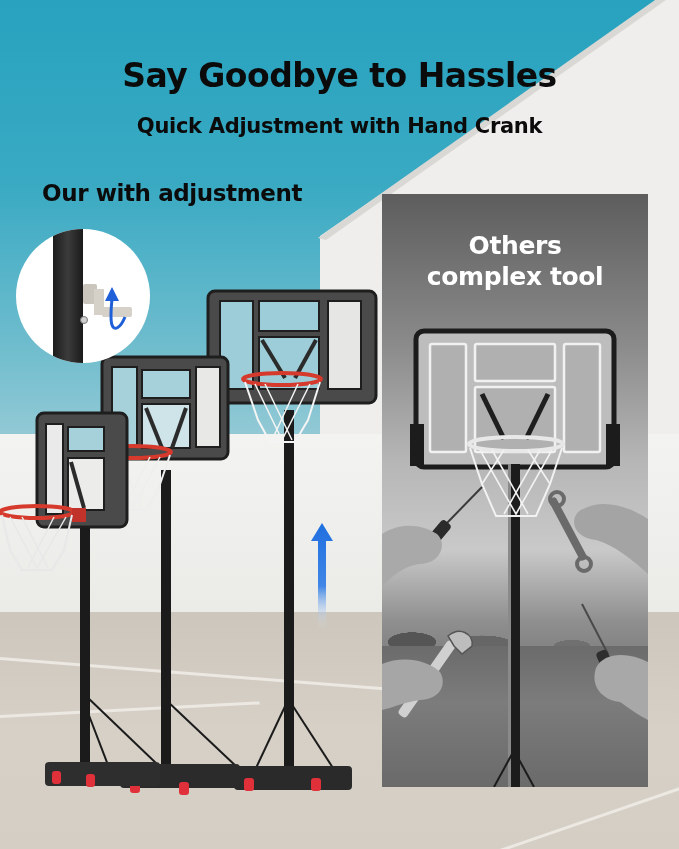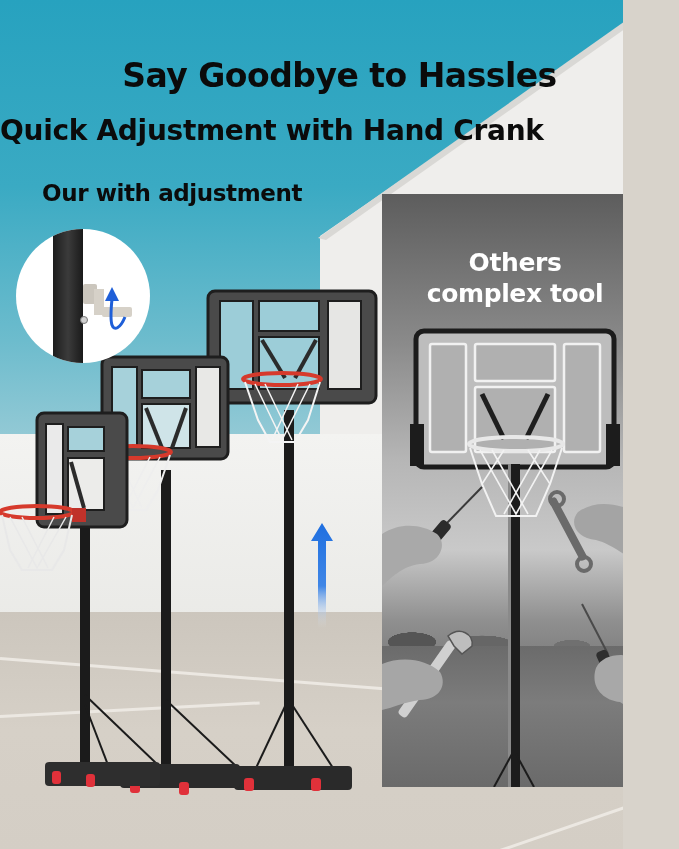--- a/index.html
+++ b/index.html
@@ -1,36 +1,36 @@
 <!DOCTYPE html>
 <html><head>
 <meta charset="utf-8">
 <style>
   * { margin:0; padding:0; box-sizing:border-box; }
   html, body { width:679px; height:849px; overflow:hidden; background:#d8d3cb; }
-  .scene { position:relative; width:623px; height:849px; overflow:hidden;
+  .scene { position:relative; width:679px; height:849px; overflow:hidden;
     font-family:"DejaVu Sans","Liberation Sans",sans-serif; }
   .sky { position:absolute; left:0; top:0; width:679px; height:620px;
     background:linear-gradient(180deg,#27a2bf 0%,#3aaac3 30%,#6dbccd 55%,#92c9d5 70%); }
   .building { position:absolute; left:0; top:0; width:679px; height:620px;
     background:#efeeec;
     clip-path:polygon(662px 0,679px 0,679px 620px,320px 620px,320px 236px); }
   .roof-edge { position:absolute; left:0; top:0; width:679px; height:620px;
     background:#d9d8d5;
     clip-path:polygon(655px 0,666px 0,326px 240px,318px 238px); }
   .wall { position:absolute; left:0; top:434px; width:679px; height:190px;
     background:linear-gradient(180deg,#f3f3f1,#eaeae7); }
   .ground { position:absolute; left:0; top:612px; width:679px; height:237px;
     background:linear-gradient(180deg,#ccc6bd 0%,#d6d0c7 50%,#d4cec5 100%); }
   .court-line { position:absolute; background:#ece8e2; height:3px; transform-origin:left center; }
 
   .title { position:absolute; top:56px; left:0; width:679px; text-align:center;
     font-weight:bold; font-size:33px; color:#0b0b0b; letter-spacing:-0.5px; }
-  .subtitle { position:absolute; top:114px; left:0; width:679px; text-align:left;
-    font-weight:bold; font-size:28px; color:#0b0b0b; letter-spacing:-0.3px; }
+  .subtitle { position:absolute; top:114px; left:0; width:679px; text-align:center;
+    font-weight:bold; font-size:21px; color:#0b0b0b; letter-spacing:-0.3px; }
   .ours-label { position:absolute; top:180px; left:42px; font-weight:bold; font-size:23px;
     color:#0b0b0b; letter-spacing:-0.4px; }
 
   .inset { position:absolute; left:16px; top:229px; width:134px; height:134px;
     border-radius:50%; background:#ffffff; overflow:hidden; }
   .inset .pole { position:absolute; left:37px; top:0; width:30px; height:134px;
     background:linear-gradient(90deg,#1d1d1d,#3b3b3b 50%,#1a1a1a); }
   .inset .crank-a { position:absolute; left:67px; top:55px; width:14px; height:20px; background:#cbc6bd; border-radius:2px; }
   .inset .crank-b { position:absolute; left:78px; top:60px; width:10px; height:26px; background:#d6d1c8; }
   .inset .crank-c { position:absolute; left:86px; top:78px; width:30px; height:10px; background:#d6d1c8; border-radius:2px; }
@@ -40,21 +40,21 @@
   .panel { position:absolute; left:382px; top:194px; width:266px; height:593px;
     background:linear-gradient(180deg,#5d5d5d 0%,#8a8a8a 25%,#b6b6b6 45%,#c9c9c9 60%,#8f8f8f 72%,#6e6e6e 85%,#5a5a5a 100%);
     overflow:hidden; }
   .panel .field { position:absolute; left:0; top:452px; width:266px; height:141px;
     background:linear-gradient(180deg,#6b6b6b,#7c7c7c 40%,#6a6a6a); }
   .panel .trees { position:absolute; left:0; top:430px; width:266px; height:26px;
     background:radial-gradient(ellipse 40px 16px at 30px 18px,#555 60%,transparent 61%),
                radial-gradient(ellipse 50px 14px at 100px 20px,#666 60%,transparent 61%),
                radial-gradient(ellipse 30px 10px at 190px 22px,#707070 60%,transparent 61%); }
   .others-label { position:absolute; top:36px; left:0; width:266px; text-align:center;
-    font-weight:bold; font-size:25px; line-height:31px; color:#ffffff; letter-spacing:-0.4px;margin-top:17px; }
+    font-weight:bold; font-size:25px; line-height:31px; color:#ffffff; letter-spacing:-0.4px; }
 
   .hoop-arrow { position:absolute; left:311px; top:523px; width:22px; height:105px; }
 </style>
 </head>
 <body>
 
 <div class="scene">
   <div class="sky"></div>
   <div class="building"></div>
   <div class="roof-edge"></div>

